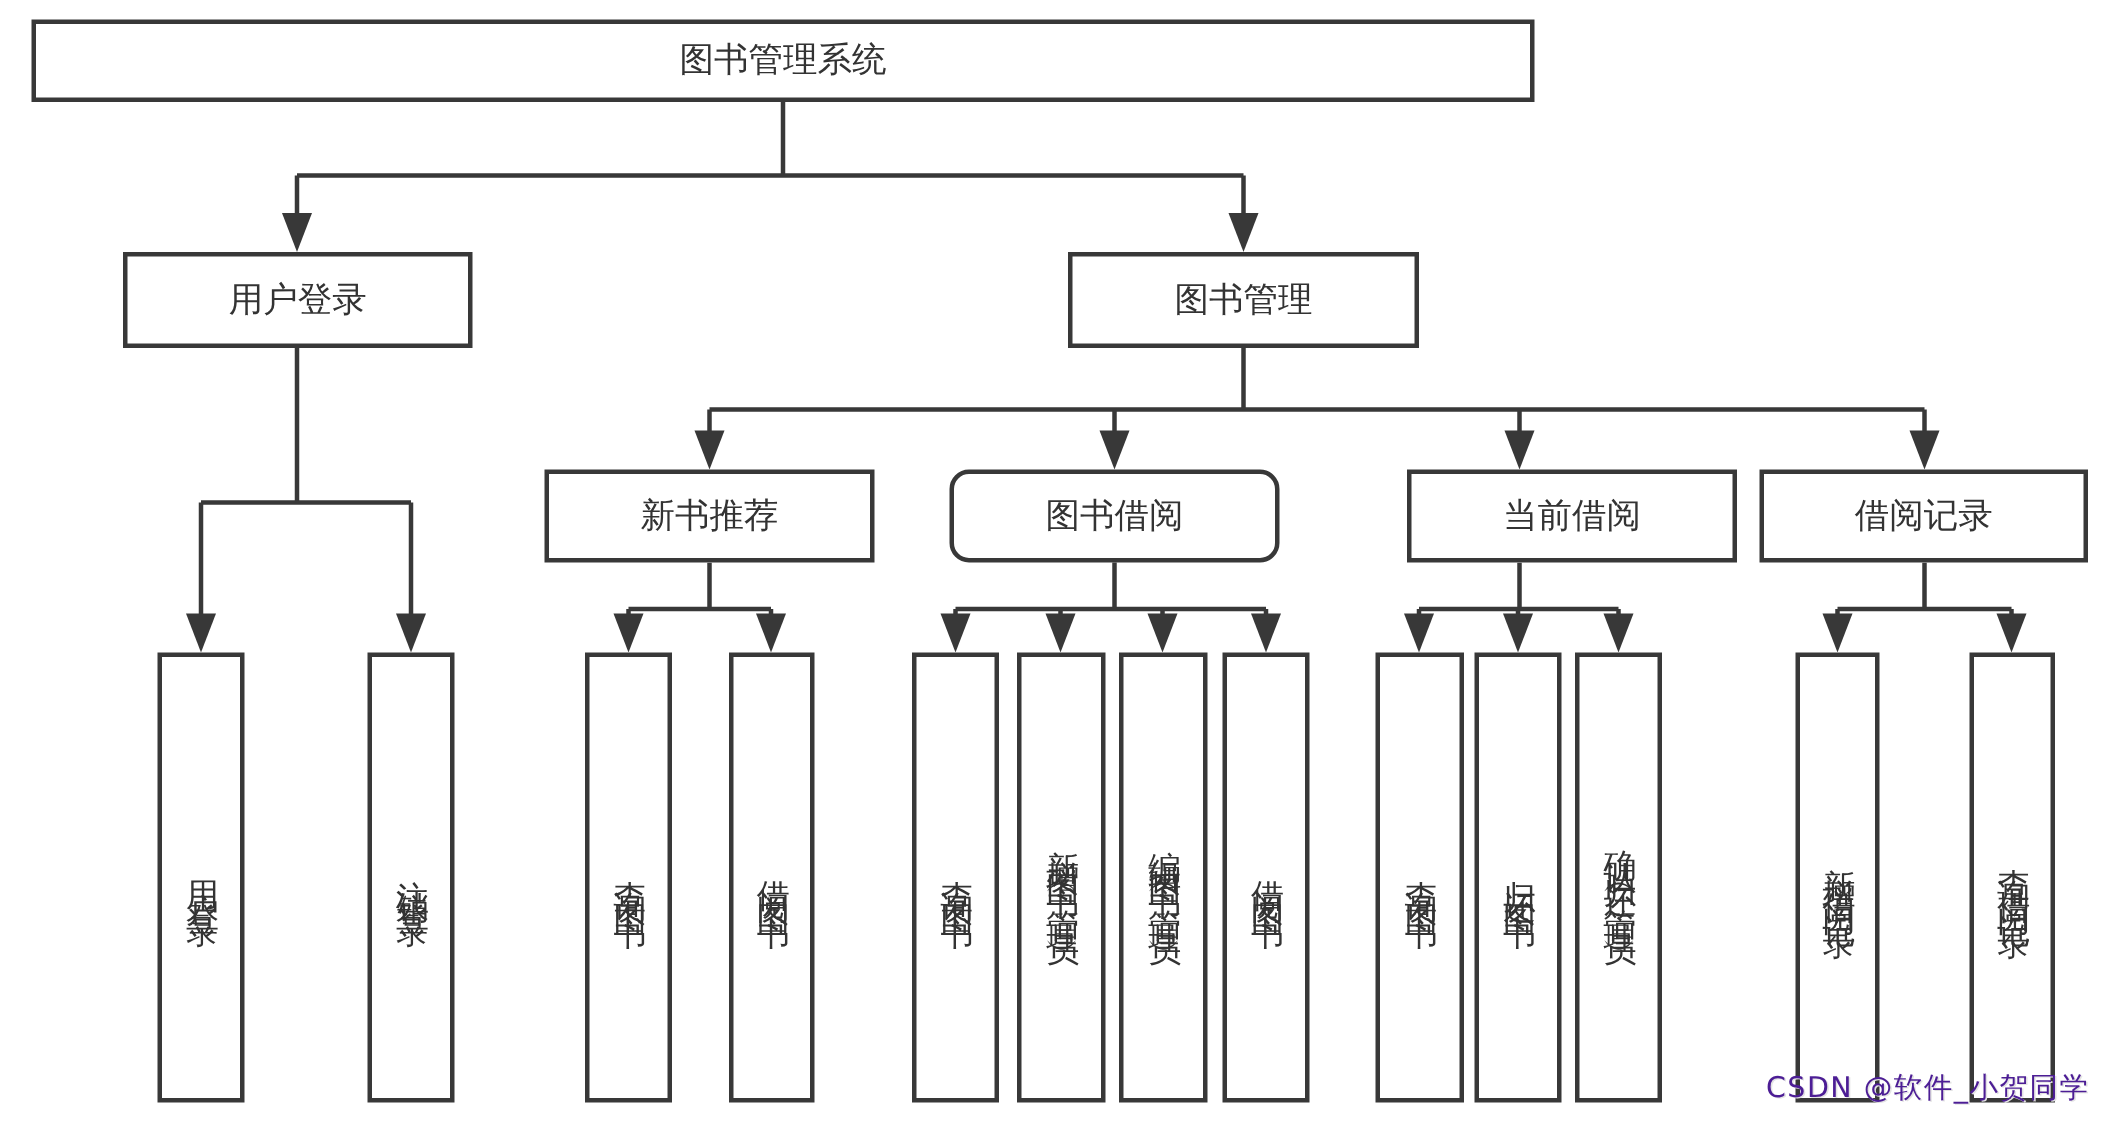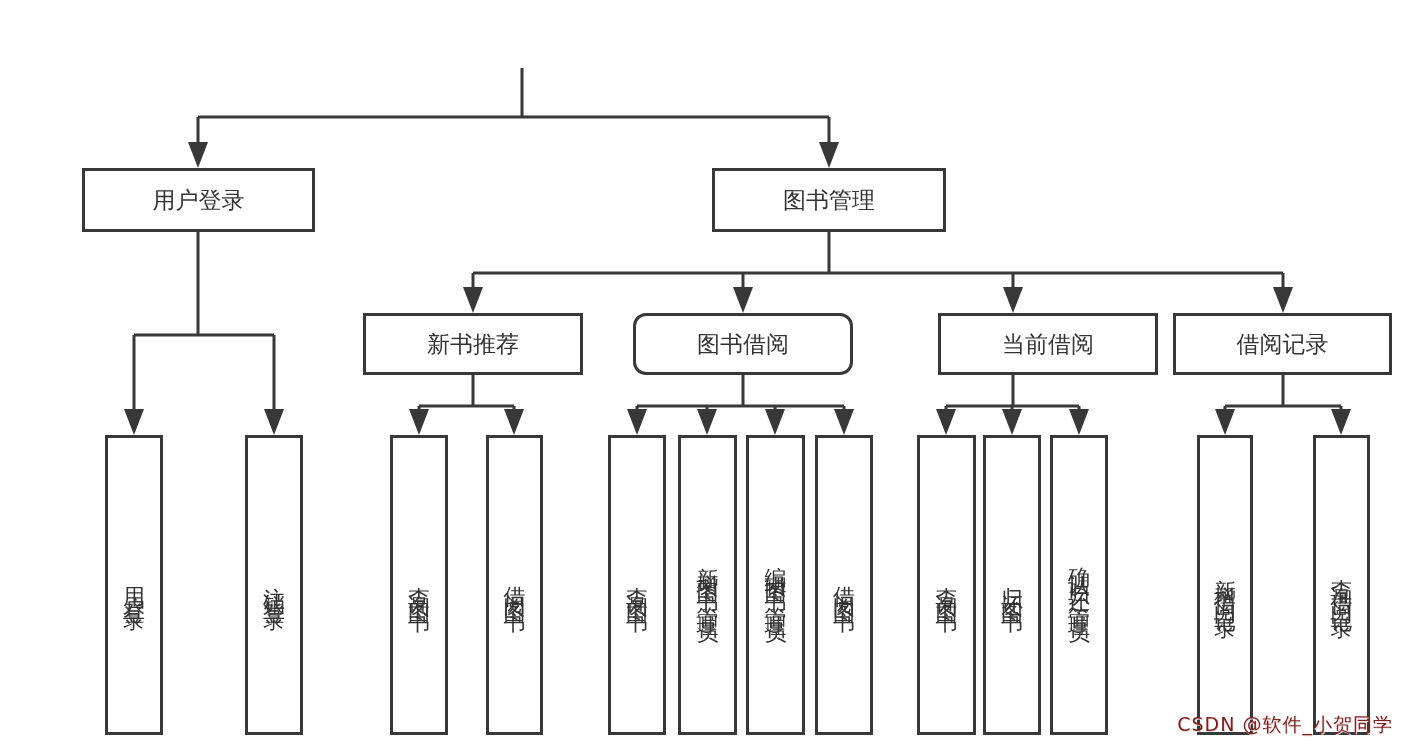--- a/index.html
+++ b/index.html
@@ -35,21 +35,21 @@
     text-orientation: mixed;
     font-size: 22px;
     letter-spacing: 8px;
   }
   #watermark {
     position: absolute;
     right: 12px;
     bottom: 9px;
     font-size: 19px;
     letter-spacing: 1px;
-    color: #7f1d1d;
+    color: #4c1d95;
     text-shadow: 1px 1px 0 #e3e3e3;
     z-index: 5;
     white-space: nowrap;
   }
 </style>
 </head>
 <body>
 
 <div id="canvas">
 
@@ -89,20 +89,23 @@
       <polygon points="1012,435 1002,409 1022,409"></polygon>
       <polygon points="1079,435 1069,409 1089,409"></polygon>
     </g>
     <g>
       <path d="M1283,375 V406 M1225,406 H1341 M1225,406 V428 M1341,406 V428"></path>
       <polygon points="1225,435 1215,409 1235,409"></polygon>
       <polygon points="1341,435 1331,409 1351,409"></polygon>
     </g>
   </svg>
 
+  <div class="node" style="left:21px; top:13px; width:1002px; height:55px;">
+    <span>图书管理系统</span>
+  </div>
 
   <div class="node" style="left:82px; top:168px; width:233px; height:64px;">
     <span>用户登录</span>
   </div>
   <div class="node" style="left:712px; top:168px; width:234px; height:64px;">
     <span>图书管理</span>
   </div>
 
   <div class="node" style="left:363px; top:313px; width:220px; height:62px;">
     <span>新书推荐</span>

